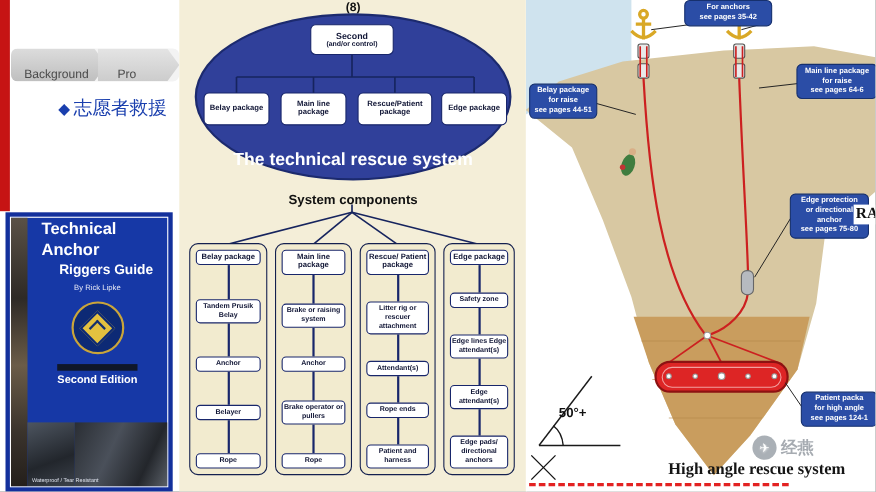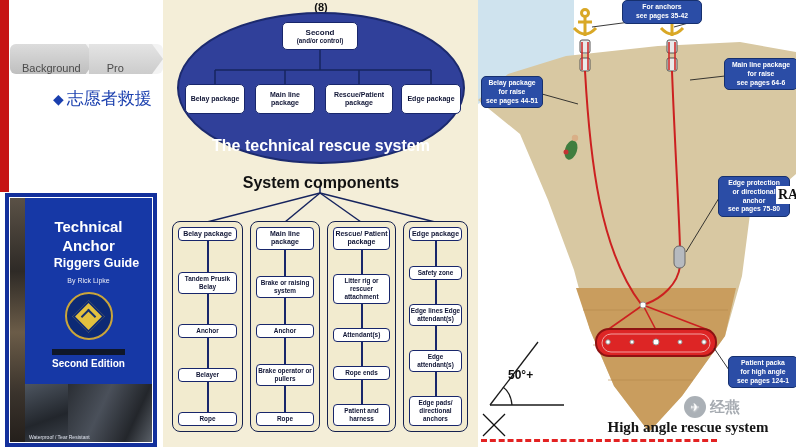--- a/index.html
+++ b/index.html
@@ -22,21 +22,21 @@
   .bullet-row{white-space:nowrap;}
   .bullet-marker{font-size:14px;margin-right:3px;}
 
   
   .book{position:absolute;left:5px;top:193px;width:152px;height:254px;background:#13309c;
         box-sizing:border-box;padding:4px;}
   .book-inner{position:relative;width:100%;height:100%;border:1.5px solid #ffffff;box-sizing:border-box;
         background:#1638a6;display:flex;}
   .book-strip{width:15px;height:100%;background:linear-gradient(180deg,#5a5146,#2e2a26 30%,#6b5c48 55%,#3a332c 80%,#241f1b);}
   .book-main{flex:1;display:flex;flex-direction:column;align-items:center;position:relative;}
-  .book-title{margin-top:20px;color:#fff;font-weight:bold;text-align:center;line-height:1.25;}
+  .book-title{margin-top:2px;color:#fff;font-weight:bold;text-align:left;line-height:1.25;}
   .bt1,.bt2{font-size:15px;}
   .bt3{font-size:12.5px;padding-left:16px;}
   .book-author{color:#e8eaf6;font-size:7px;margin-top:6px;}
   .badge{margin-top:8px;width:44px;height:44px;border-radius:50%;background:#0d2a75;
          border:2px solid #caa53a;display:flex;align-items:center;justify-content:center;}
   .badge-diamond{width:19px;height:19px;background:#e3c13f;border:2px solid #0d2a75;transform:rotate(45deg);
          display:flex;align-items:center;justify-content:center;}
   .badge-cross{width:9px;height:9px;border-left:2px solid #14306e;border-top:2px solid #14306e;transform:rotate(0deg);}
   .edition{margin-top:9px;color:#fff;font-size:10px;font-weight:bold;border-top:6px solid #0f172a;padding-top:3px;}
   .book-photo{position:absolute;left:0;right:0;bottom:0;height:58px;display:flex;}
@@ -57,21 +57,21 @@
   .rigger .t{font-size:8px;}
   .rigger .s{font-size:6.3px;}
   .pkg{top:84px;height:30px;font-size:7px;padding:1px;}
   .pkg1{left:22px;width:60px;}
   .pkg2{left:92px;width:60px;}
   .pkg3{left:162px;width:68px;}
   .pkg4{left:238px;width:60px;}
   .ell-caption{position:absolute;top:137px;left:0;right:0;text-align:center;color:#fff;
                font-weight:bold;font-size:16px;z-index:3;}
   .components-title{position:absolute;top:174px;left:0;right:0;text-align:center;color:#111;
-               font-weight:bold;font-size:16px;z-index:3;}
+               font-weight:bold;font-size:12px;z-index:3;}
   .panel{position:absolute;top:221px;height:211px;background:#f2ebcf;border:1.6px solid #14204f;
          border-radius:8px;display:flex;flex-direction:column;align-items:center;
          padding:5px 3px;box-sizing:border-box;z-index:3;}
   .panel1{left:9px;width:71px;}
   .panel2{left:87px;width:70px;}
   .panel3{left:164px;width:69px;}
   .panel4{left:240px;width:65px;}
   .hd{background:#fff;border:1.4px solid #18266b;border-radius:4px;font-weight:bold;font-size:7px;
       text-align:center;padding:2px 1px;width:94%;box-sizing:border-box;line-height:1.2;color:#101535;}
   .it{background:#fff;border:1.2px solid #18266b;border-radius:4px;font-weight:bold;font-size:6.4px;

